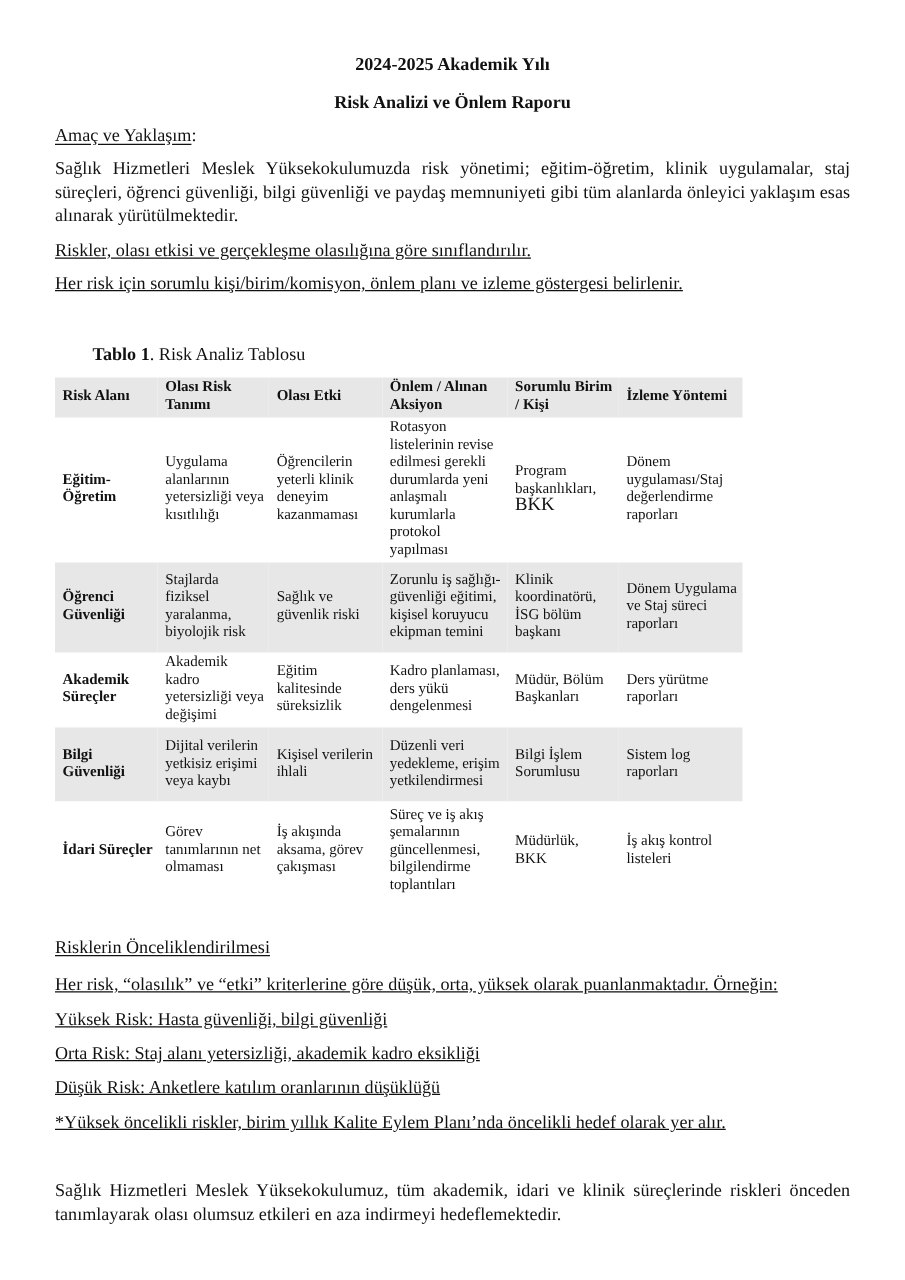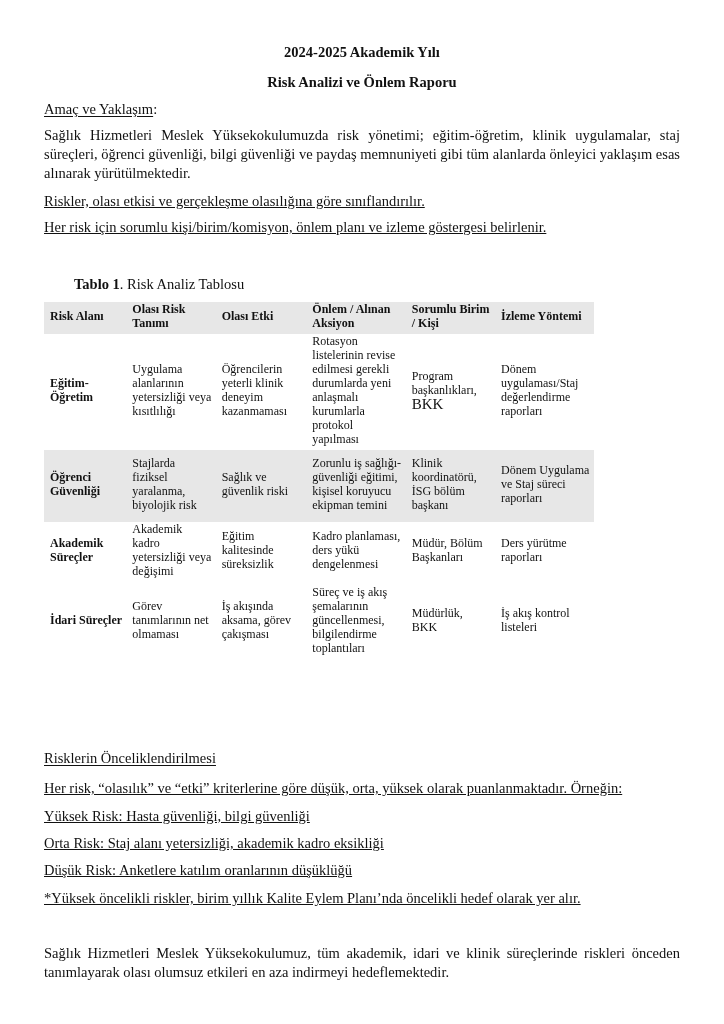--- a/index.html
+++ b/index.html
@@ -86,20 +86,28 @@
         <td>Dönem Uygulama ve Staj süreci raporları</td>
       </tr>
       <tr class="r3">
         <td class="area">Akademik Süreçler</td>
         <td>Akademik kadro yetersizliği veya değişimi</td>
         <td>Eğitim kalitesinde süreksizlik</td>
         <td>Kadro planlaması, ders yükü dengelenmesi</td>
         <td>Müdür, Bölüm Başkanları</td>
         <td>Ders yürütme raporları</td>
       </tr>
+      <tr class="r4 shaded">
+        <td class="area">Bilgi Güvenliği</td>
+        <td>Dijital verilerin yetkisiz erişimi veya kaybı</td>
+        <td>Kişisel verilerin ihlali</td>
+        <td>Düzenli veri yedekleme, erişim yetkilendirmesi</td>
+        <td>Bilgi İşlem Sorumlusu</td>
+        <td>Sistem log raporları</td>
+      </tr>
       <tr class="r5">
         <td class="area">İdari Süreçler</td>
         <td>Görev tanımlarının net olmaması</td>
         <td>İş akışında aksama, görev çakışması</td>
         <td>Süreç ve iş akış şemalarının güncellenmesi, bilgilendirme toplantıları</td>
         <td>Müdürlük, BKK</td>
         <td>İş akış kontrol listeleri</td>
       </tr>
     </tbody>
   </table>

